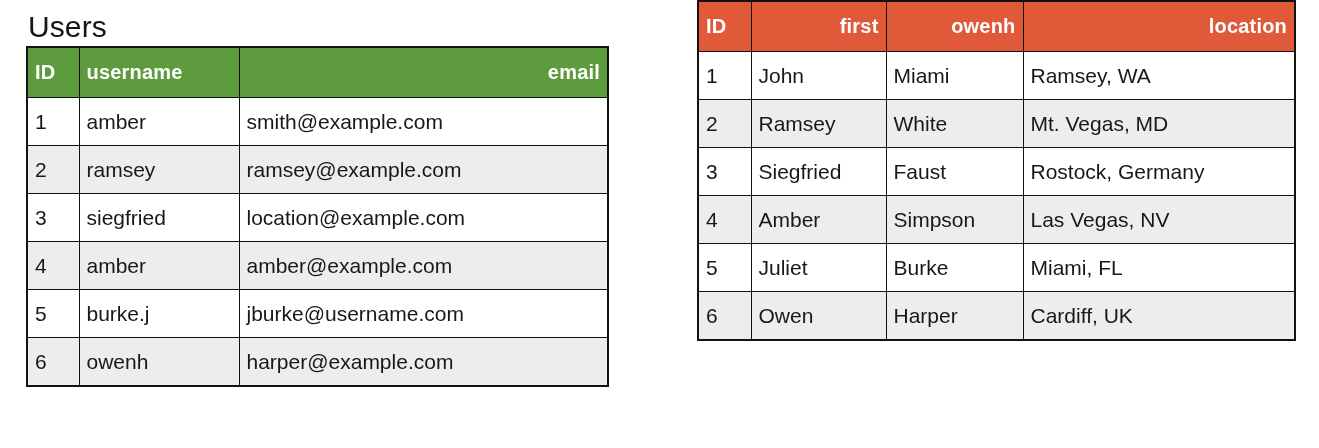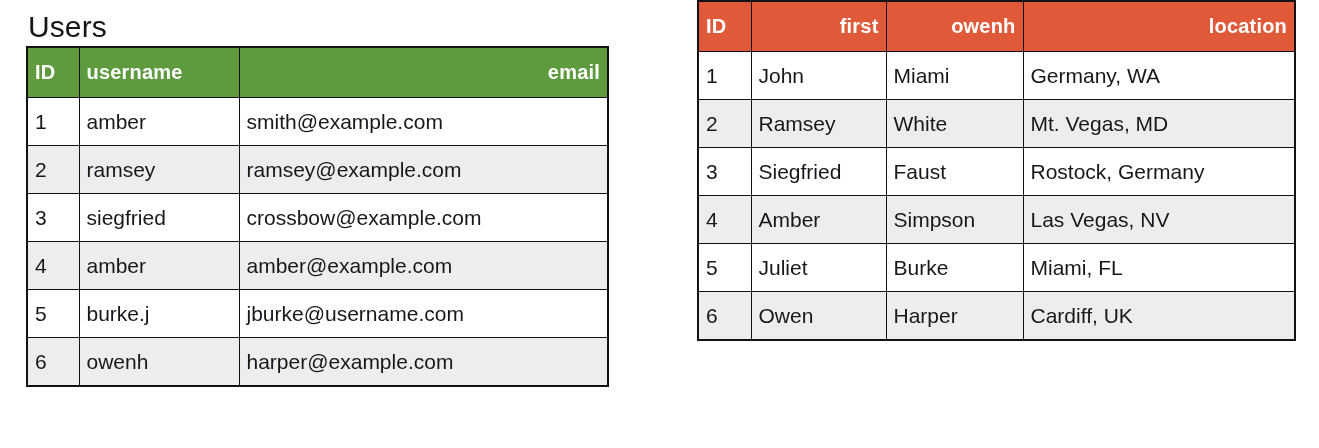--- a/index.html
+++ b/index.html
@@ -126,21 +126,21 @@
           <td class="align-left">smith@example.com</td>
         </tr>
         <tr class="alt">
           <td class="align-left">2</td>
           <td class="align-left">ramsey</td>
           <td class="align-left">ramsey@example.com</td>
         </tr>
         <tr>
           <td class="align-left">3</td>
           <td class="align-left">siegfried</td>
-          <td class="align-left">crossbow@example.com</td>
+          <td class="align-left">location@example.com</td>
         </tr>
         <tr class="alt">
           <td class="align-left">4</td>
           <td class="align-left">amber</td>
           <td class="align-left">amber@example.com</td>
         </tr>
         <tr>
           <td class="align-left">5</td>
           <td class="align-left">burke.j</td>
           <td class="align-left">jburke@username.com</td>
@@ -169,21 +169,21 @@
           <th class="align-center">first</th>
           <th class="align-center">owenh</th>
           <th class="align-center">location</th>
         </tr>
       </thead>
       <tbody>
         <tr>
           <td class="align-left">1</td>
           <td class="align-left">John</td>
           <td class="align-left">Miami</td>
-          <td class="align-left">Germany, WA</td>
+          <td class="align-left">Ramsey, WA</td>
         </tr>
         <tr class="alt">
           <td class="align-left">2</td>
           <td class="align-left">Ramsey</td>
           <td class="align-left">White</td>
           <td class="align-left">Mt. Vegas, MD</td>
         </tr>
         <tr>
           <td class="align-left">3</td>
           <td class="align-left">Siegfried</td>

